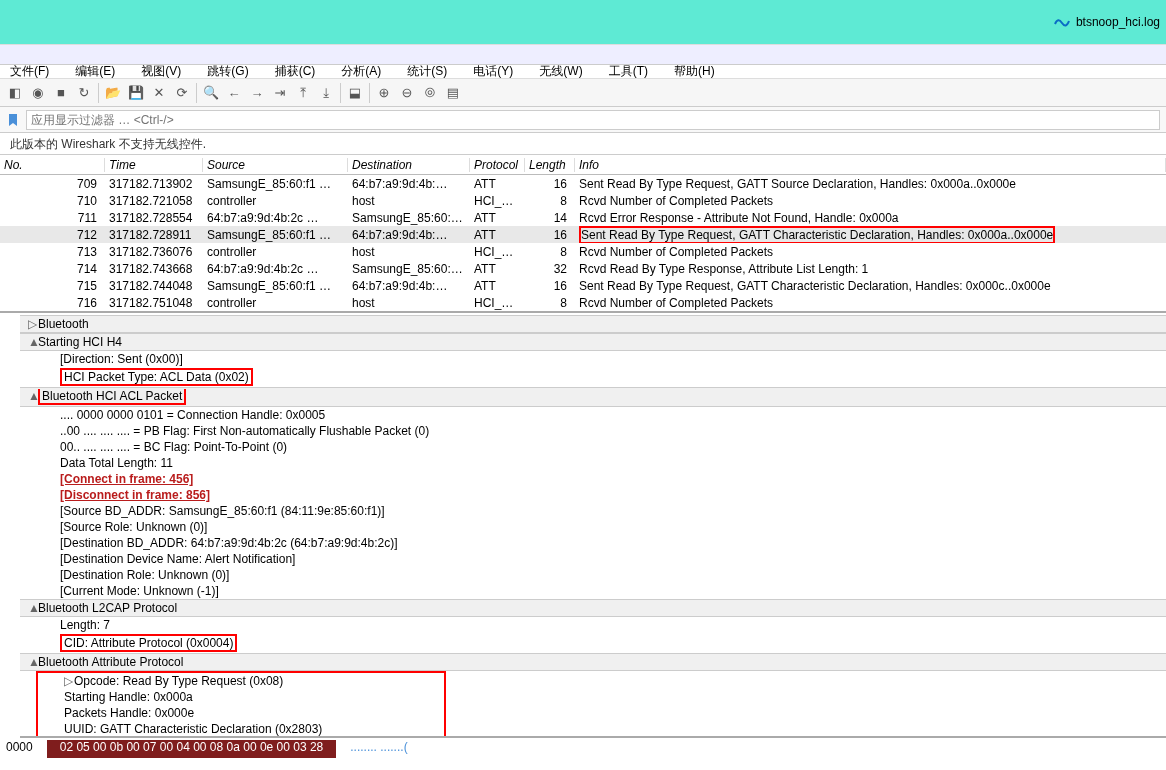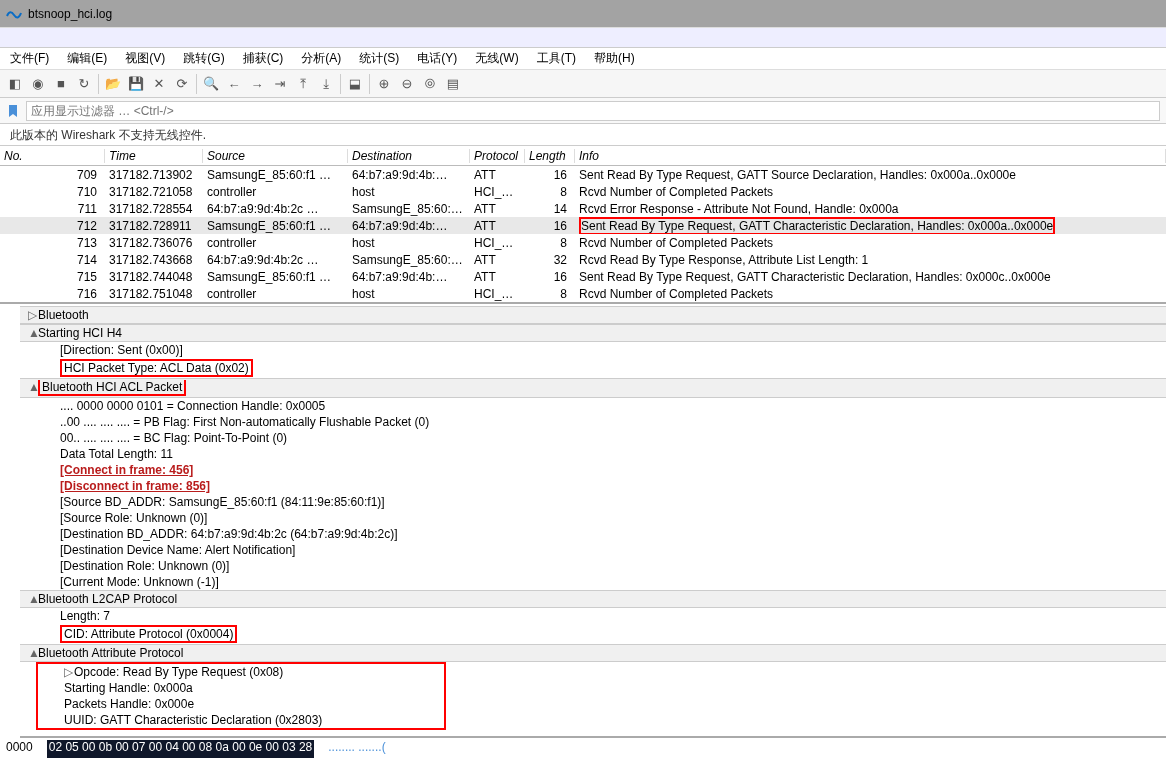--- a/index.html
+++ b/index.html
@@ -1,20 +1,20 @@
 <!DOCTYPE html>
 <html><head>
 <meta charset="utf-8">
 <style>
 * { margin: 0; padding: 0; box-sizing: border-box; font-family: Tahoma, Arial, sans-serif; font-size: 12px; }
 body { background: #fff; width: 1166px; height: 770px; overflow: hidden; display: flex; flex-direction: column; }
-.titlebar { height: 28px; background: #a3a3a3; display: flex; align-items: center; padding: 0 6px; border-bottom: 1px solid #ddd; }
+.titlebar { height: 45px; background: #5eead4; display: flex; align-items: center; padding: 0 6px; border-bottom: 1px solid #ddd; justify-content: flex-end; }
 .titlebar .logo { width: 16px; height: 16px; margin-right: 6px; }
 .tabsbar { height: 20px; background: #eef; border-bottom: 1px solid #ccc; }
-.menubar { height: 22px; background: #fff; display: flex; align-items: center; padding: 0 4px; gap: 6px; border-bottom: 1px solid #ddd; }
+.menubar { height: 14px; background: #fff; display: flex; align-items: center; padding: 0 4px; gap: 14px; border-bottom: 1px solid #ddd; }
 .menubar span { padding: 2px 6px; cursor: default; }
 .toolbar { height: 28px; background: #f6f6f6; border-bottom: 1px solid #ccc; display: flex; align-items: center; gap: 1px; padding: 0 4px; }
 .tbtn { width: 22px; height: 22px; border: 1px solid transparent; display:flex; align-items:center; justify-content:center; font-size:13px; color:#555; }
 .sep{width:1px;height:20px;background:#ccc;margin:0 2px;}
 .filterbar { height: 26px; background: #f8f8f8; display: flex; align-items: center; padding: 0 6px; border-bottom: 1px solid #ccc; }
 .filter-icon { width:14px; height:14px; margin-right:6px; }
 .filter-input { flex:1; height:20px; border:1px solid #ccc; padding:0 4px; color:#888; background:#fff;}
 .warnbar { height: 22px; background:#fff; padding:3px 10px; color:#333; border-bottom:1px solid #ccc;}
 .packet-list { border-bottom: 2px solid #aaa; }
 .plist-head { display: grid; grid-template-columns: 105px 98px 145px 122px 55px 50px 1fr; background:#fff; border-bottom:1px solid #bbb; height:20px; align-items:center;}
@@ -28,21 +28,21 @@
 .hl-red { border:2px solid red; display:inline-block;}
 .detail-pane { flex:1; overflow:auto; font-family: Consolas,'Courier New', monospace; font-size:12px; background:#fff; border-bottom:2px solid #aaa; padding: 2px 0; margin-left: 20px;}
 .tree-item { padding: 1px 0 1px 8px; white-space:nowrap;}
 .tree-item.top { background:#f0f0f0; border-top:1px solid #ccc; border-bottom:1px solid #ccc;}
 .tree-item .tri { display:inline-block; width:10px; color:#666;}
 .indent1 { padding-left: 40px;}
 .link { color:#b91c1c; text-decoration: underline; font-weight: bold;}
 .redbox { border:2px solid red; display:inline-block; padding:0 2px;}
 .hex-pane { height: 22px; background:#fff; font-family: Consolas,'Courier New', monospace; font-size:12px; padding:2px 6px; display:flex; gap:14px;}
 .hex-offset{color:#000;}
-.hex-bytes{background:#0f172a;color:#fff;padding:0 2px;}
+.hex-bytes{background:#7f1d1d;color:#fff;padding:0 13px;}
 .hex-ascii{color:#4a90d9;}
 .bottom-gap{height:10px;background:#fff;}
 </style>
 </head>
 <body>
 
 <div class="titlebar">
   <svg class="logo" viewBox="0 0 16 16">
       <path d="M1 10 Q4 3 8 9 T15 7" stroke="#0a6cc5" fill="none" stroke-width="2"></path>
     </svg>

